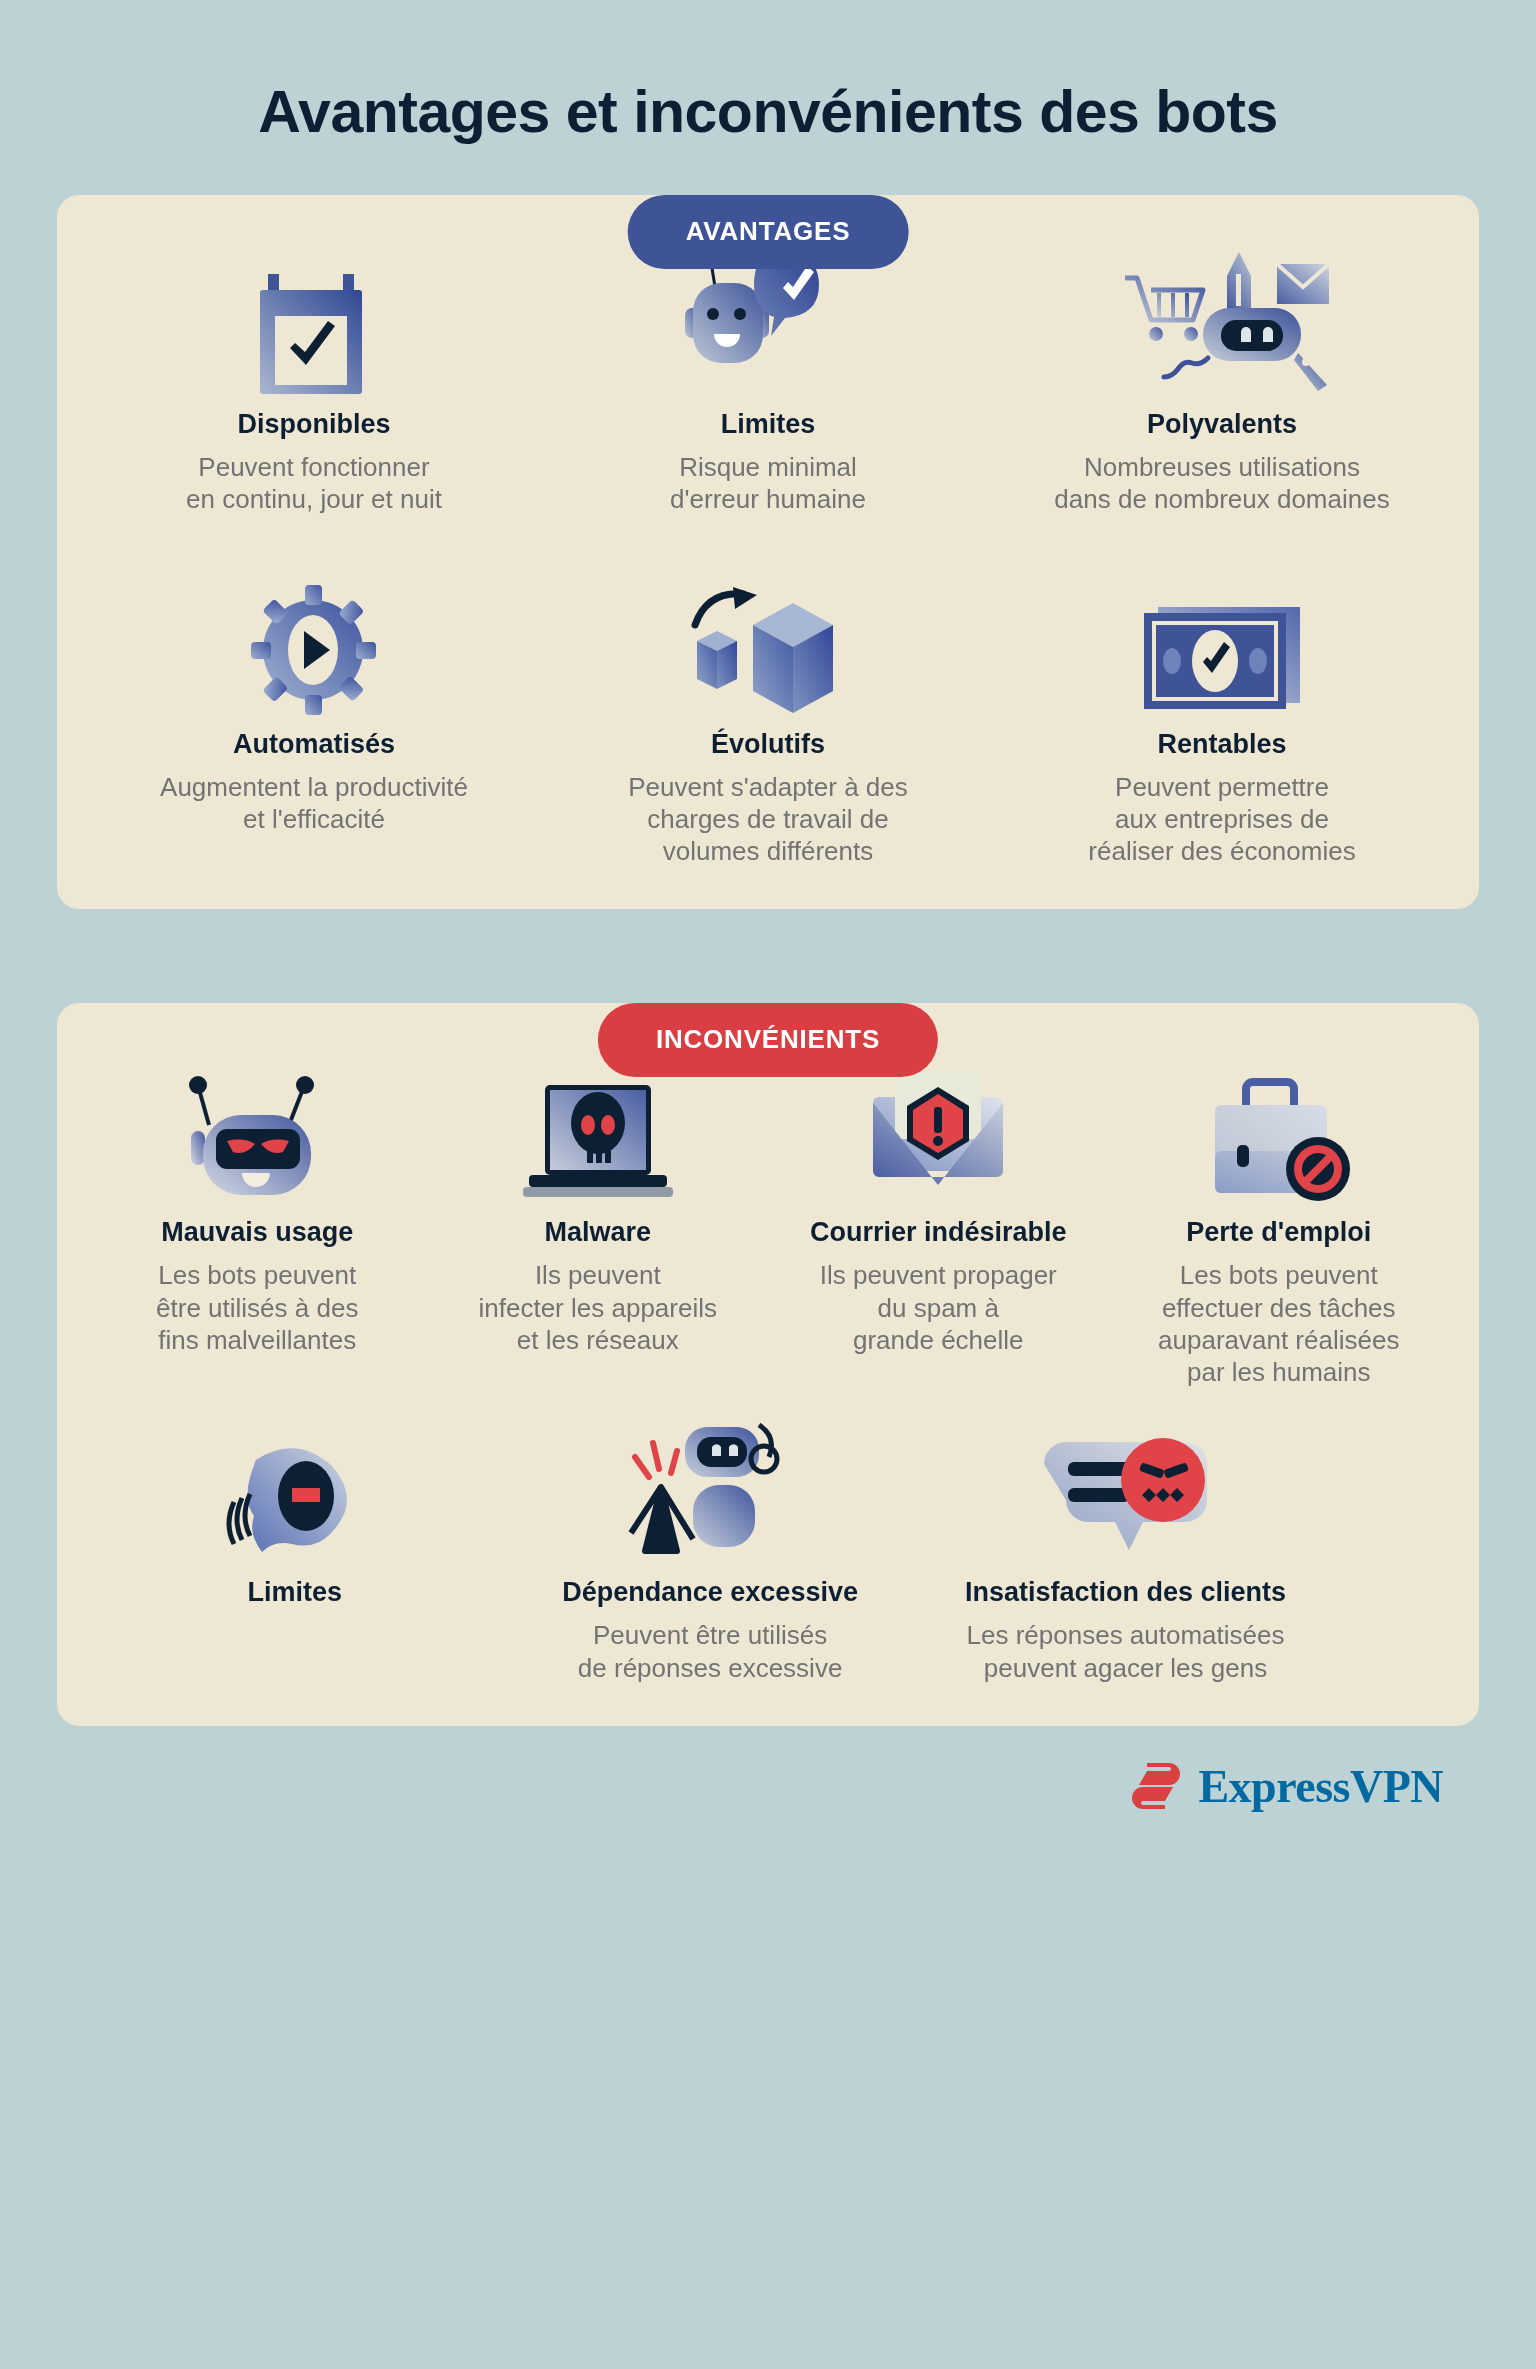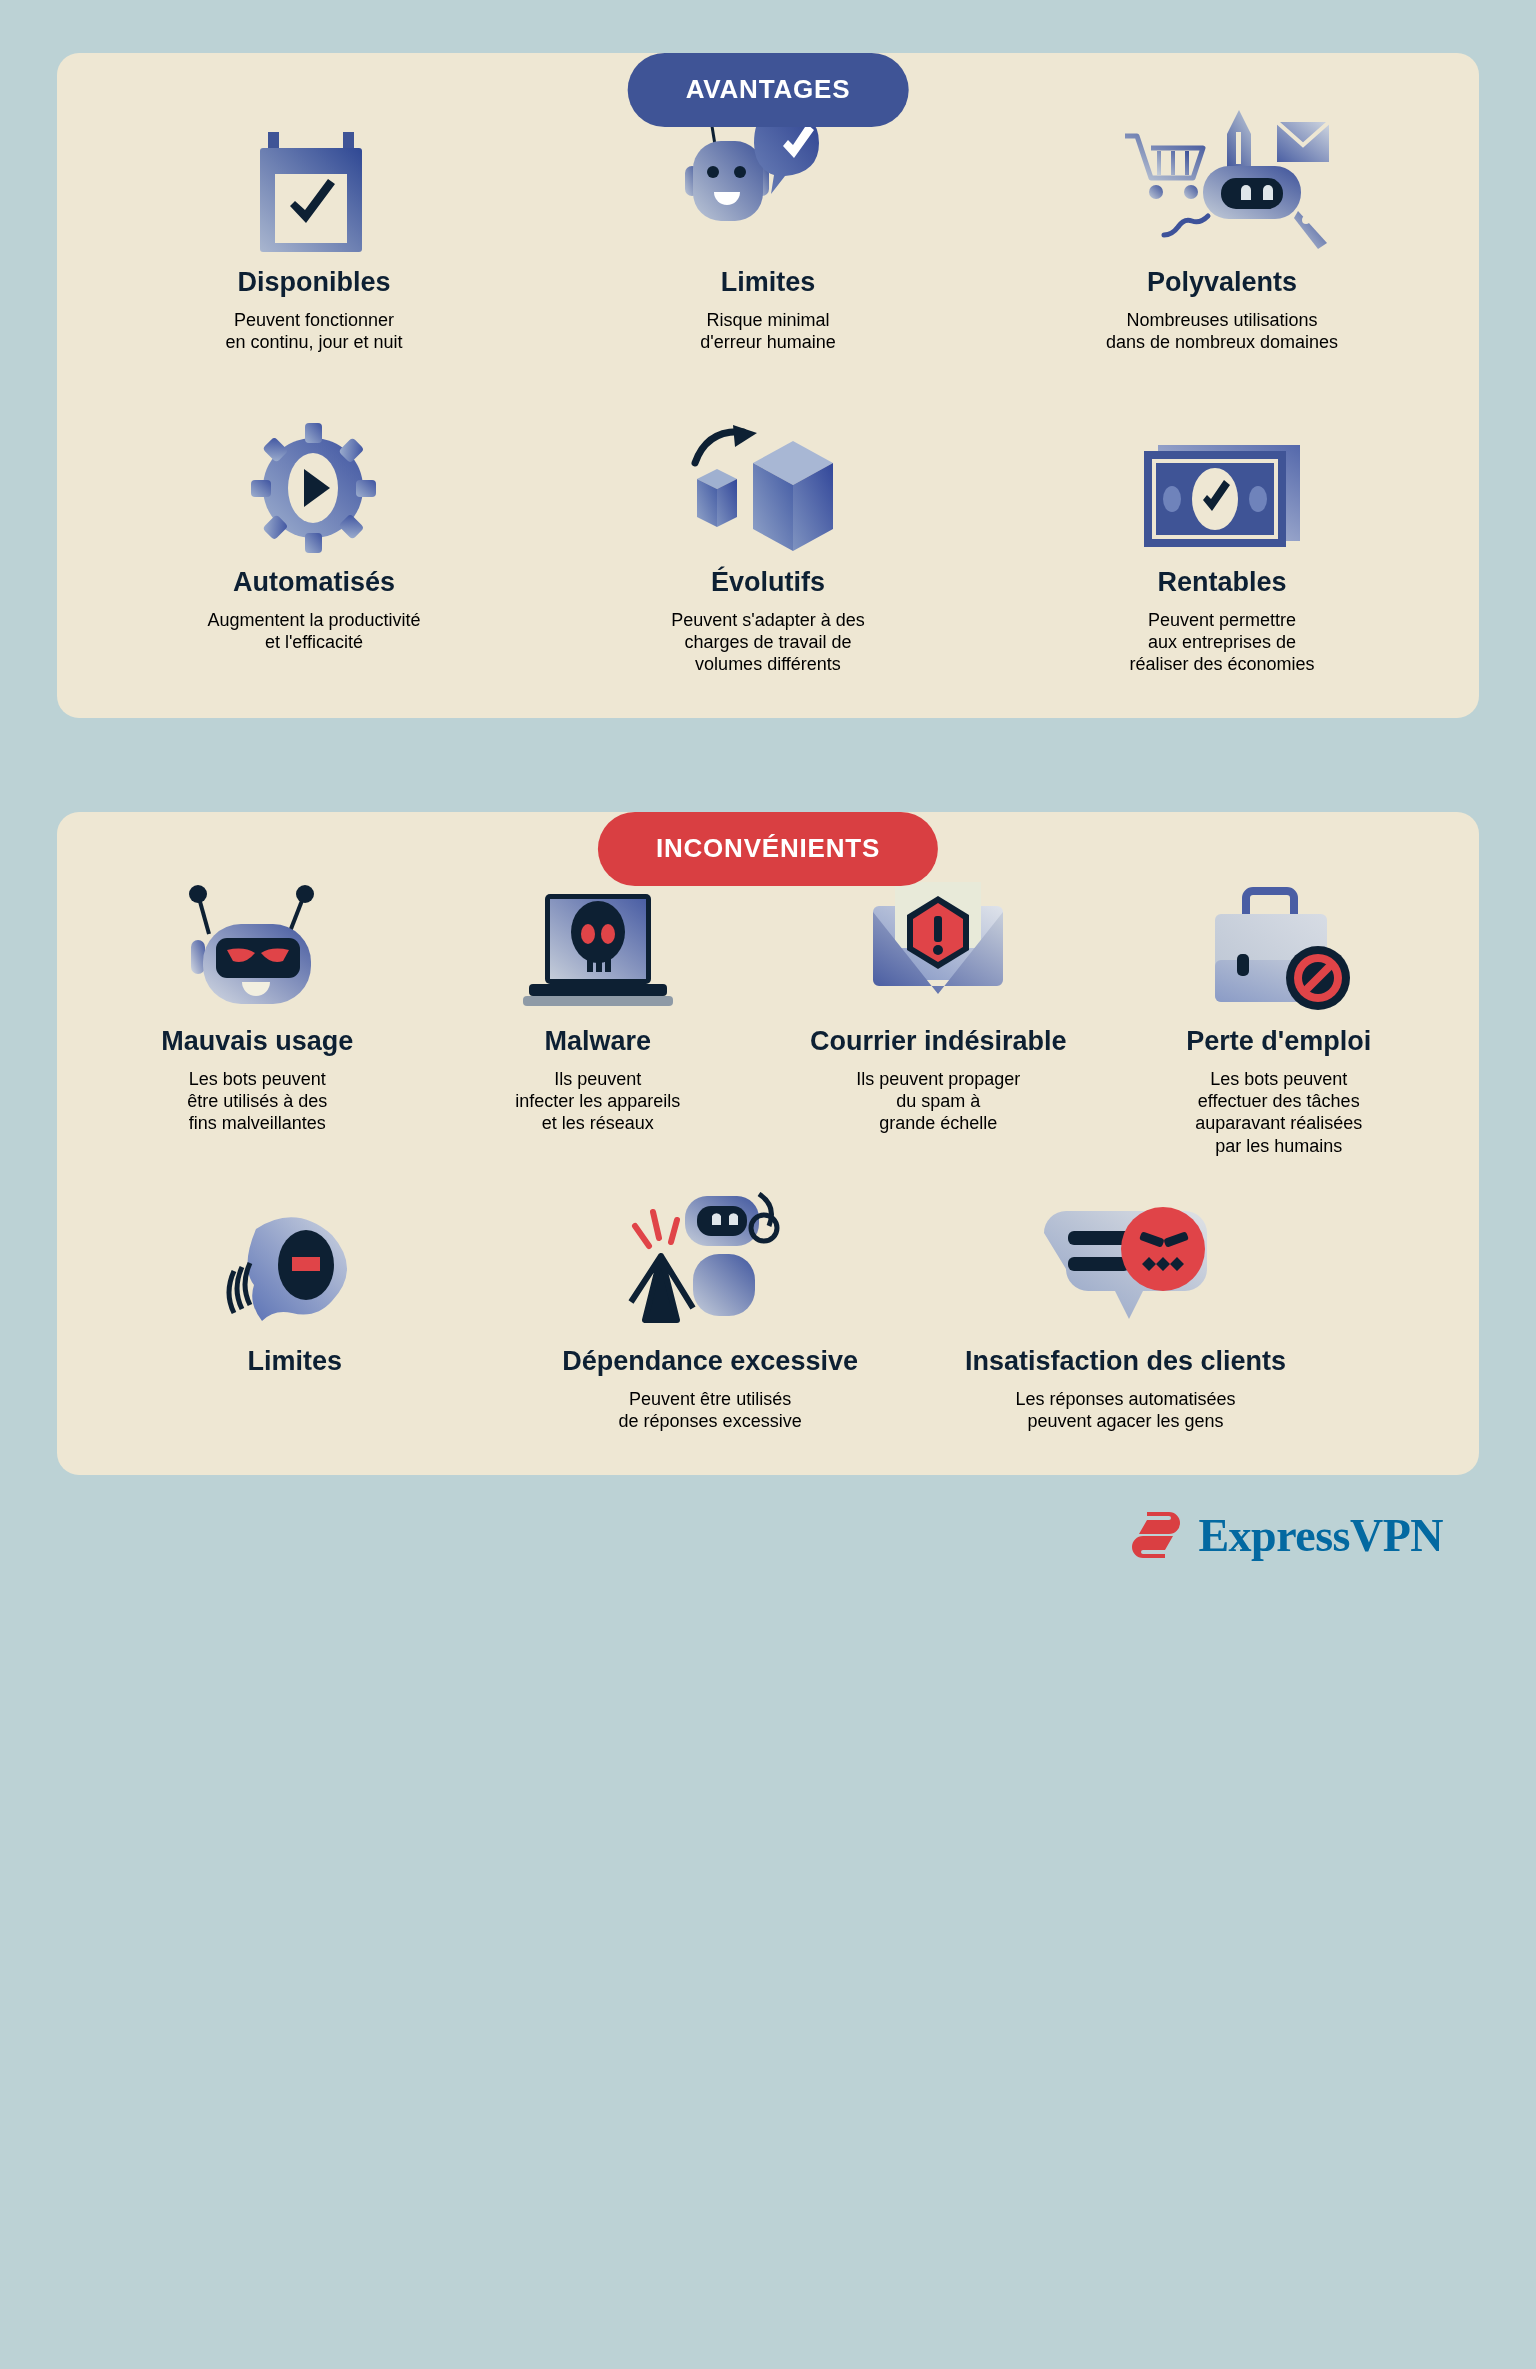--- a/index.html
+++ b/index.html
@@ -95,22 +95,22 @@
   .icon-wrap svg { display: block; }
 
   .cell-title {
     color: #0d2033;
     font-size: 27px;
     font-weight: bold;
     line-height: 1.15;
     margin-bottom: 11px;
   }
   .cell-desc {
-    color: #000000;
-    font-size: 18px;
+    color: #737373;
+    font-size: 26px;
     line-height: 1.24;
     white-space: pre-line;
   }
 
   .adv-row2 { margin-top: 54px; }
   .dis-row2 { margin-top: 30px; }
 
   
   .footer {
     display: flex;
@@ -129,20 +129,21 @@
     font-size: 46px;
     font-weight: bold;
     letter-spacing: -0.5px;
   }
 </style>
 </head>
 <body>
 
 <div class="page">
 
+  <h1 class="title">Avantages et inconvénients des bots</h1>
 
   <div class="section section-adv">
     <div class="badge badge-adv">AVANTAGES</div>
 
     <div class="panel">
 
       <div class="row3">
 
         <div class="cell">
           <div class="icon-wrap">

